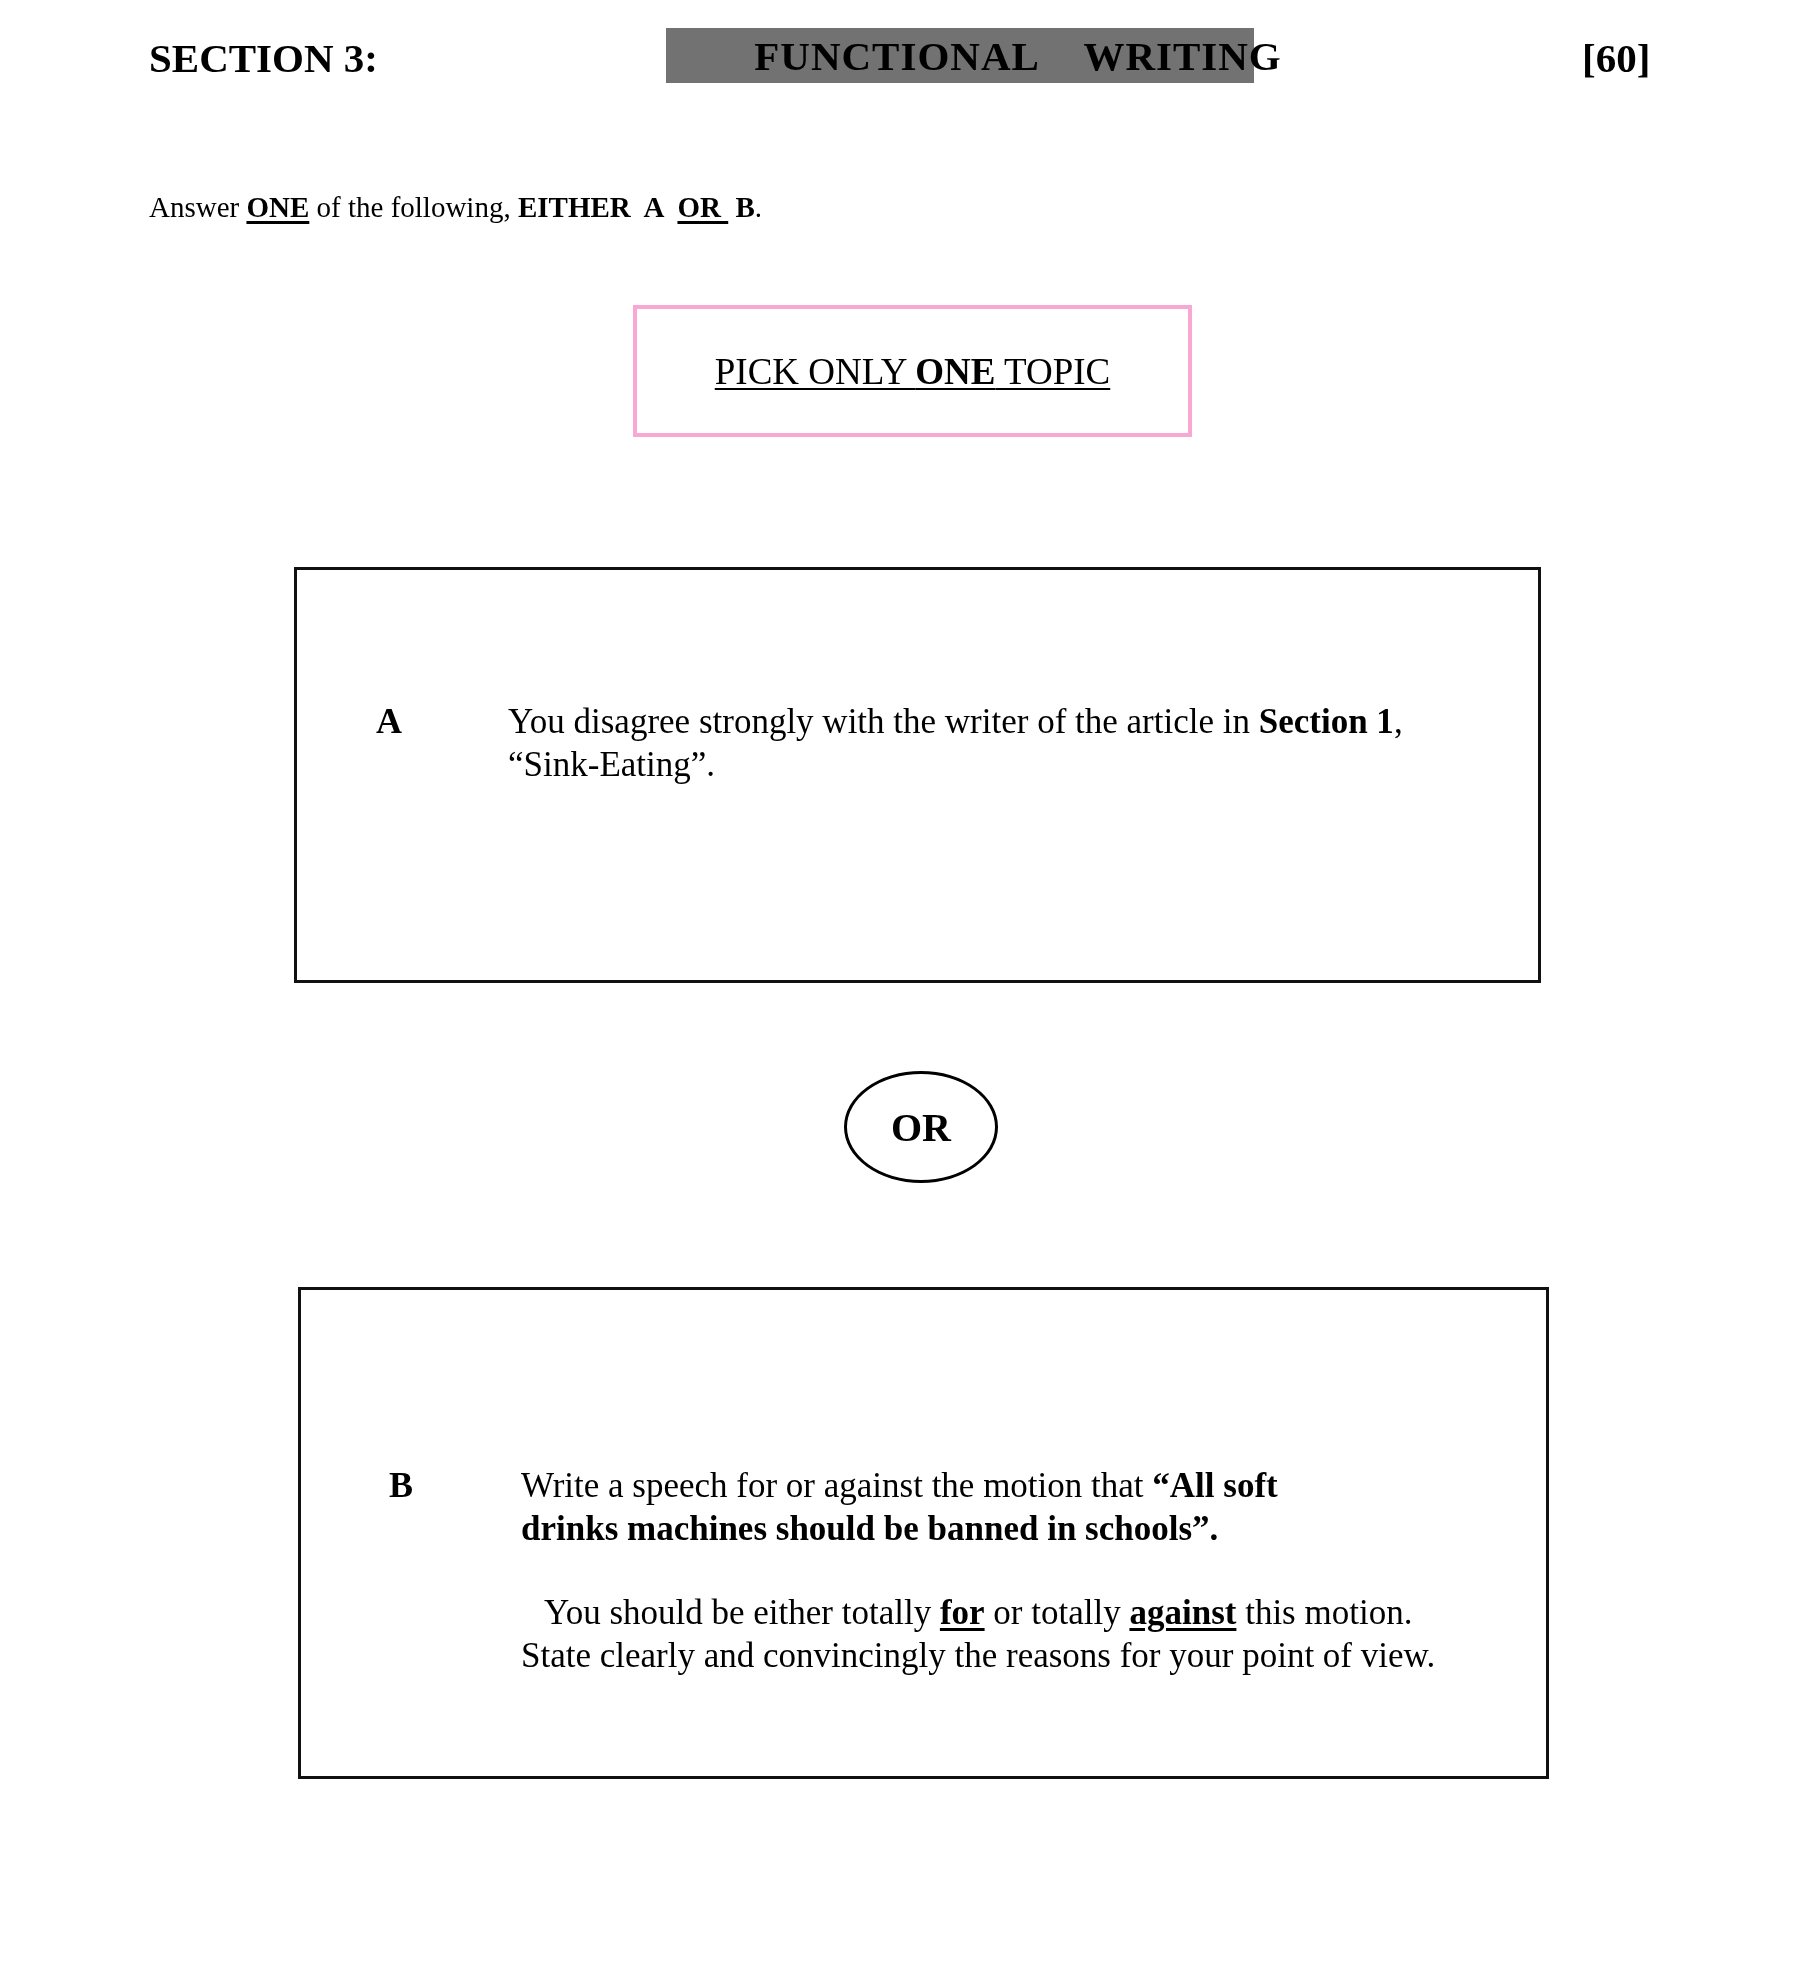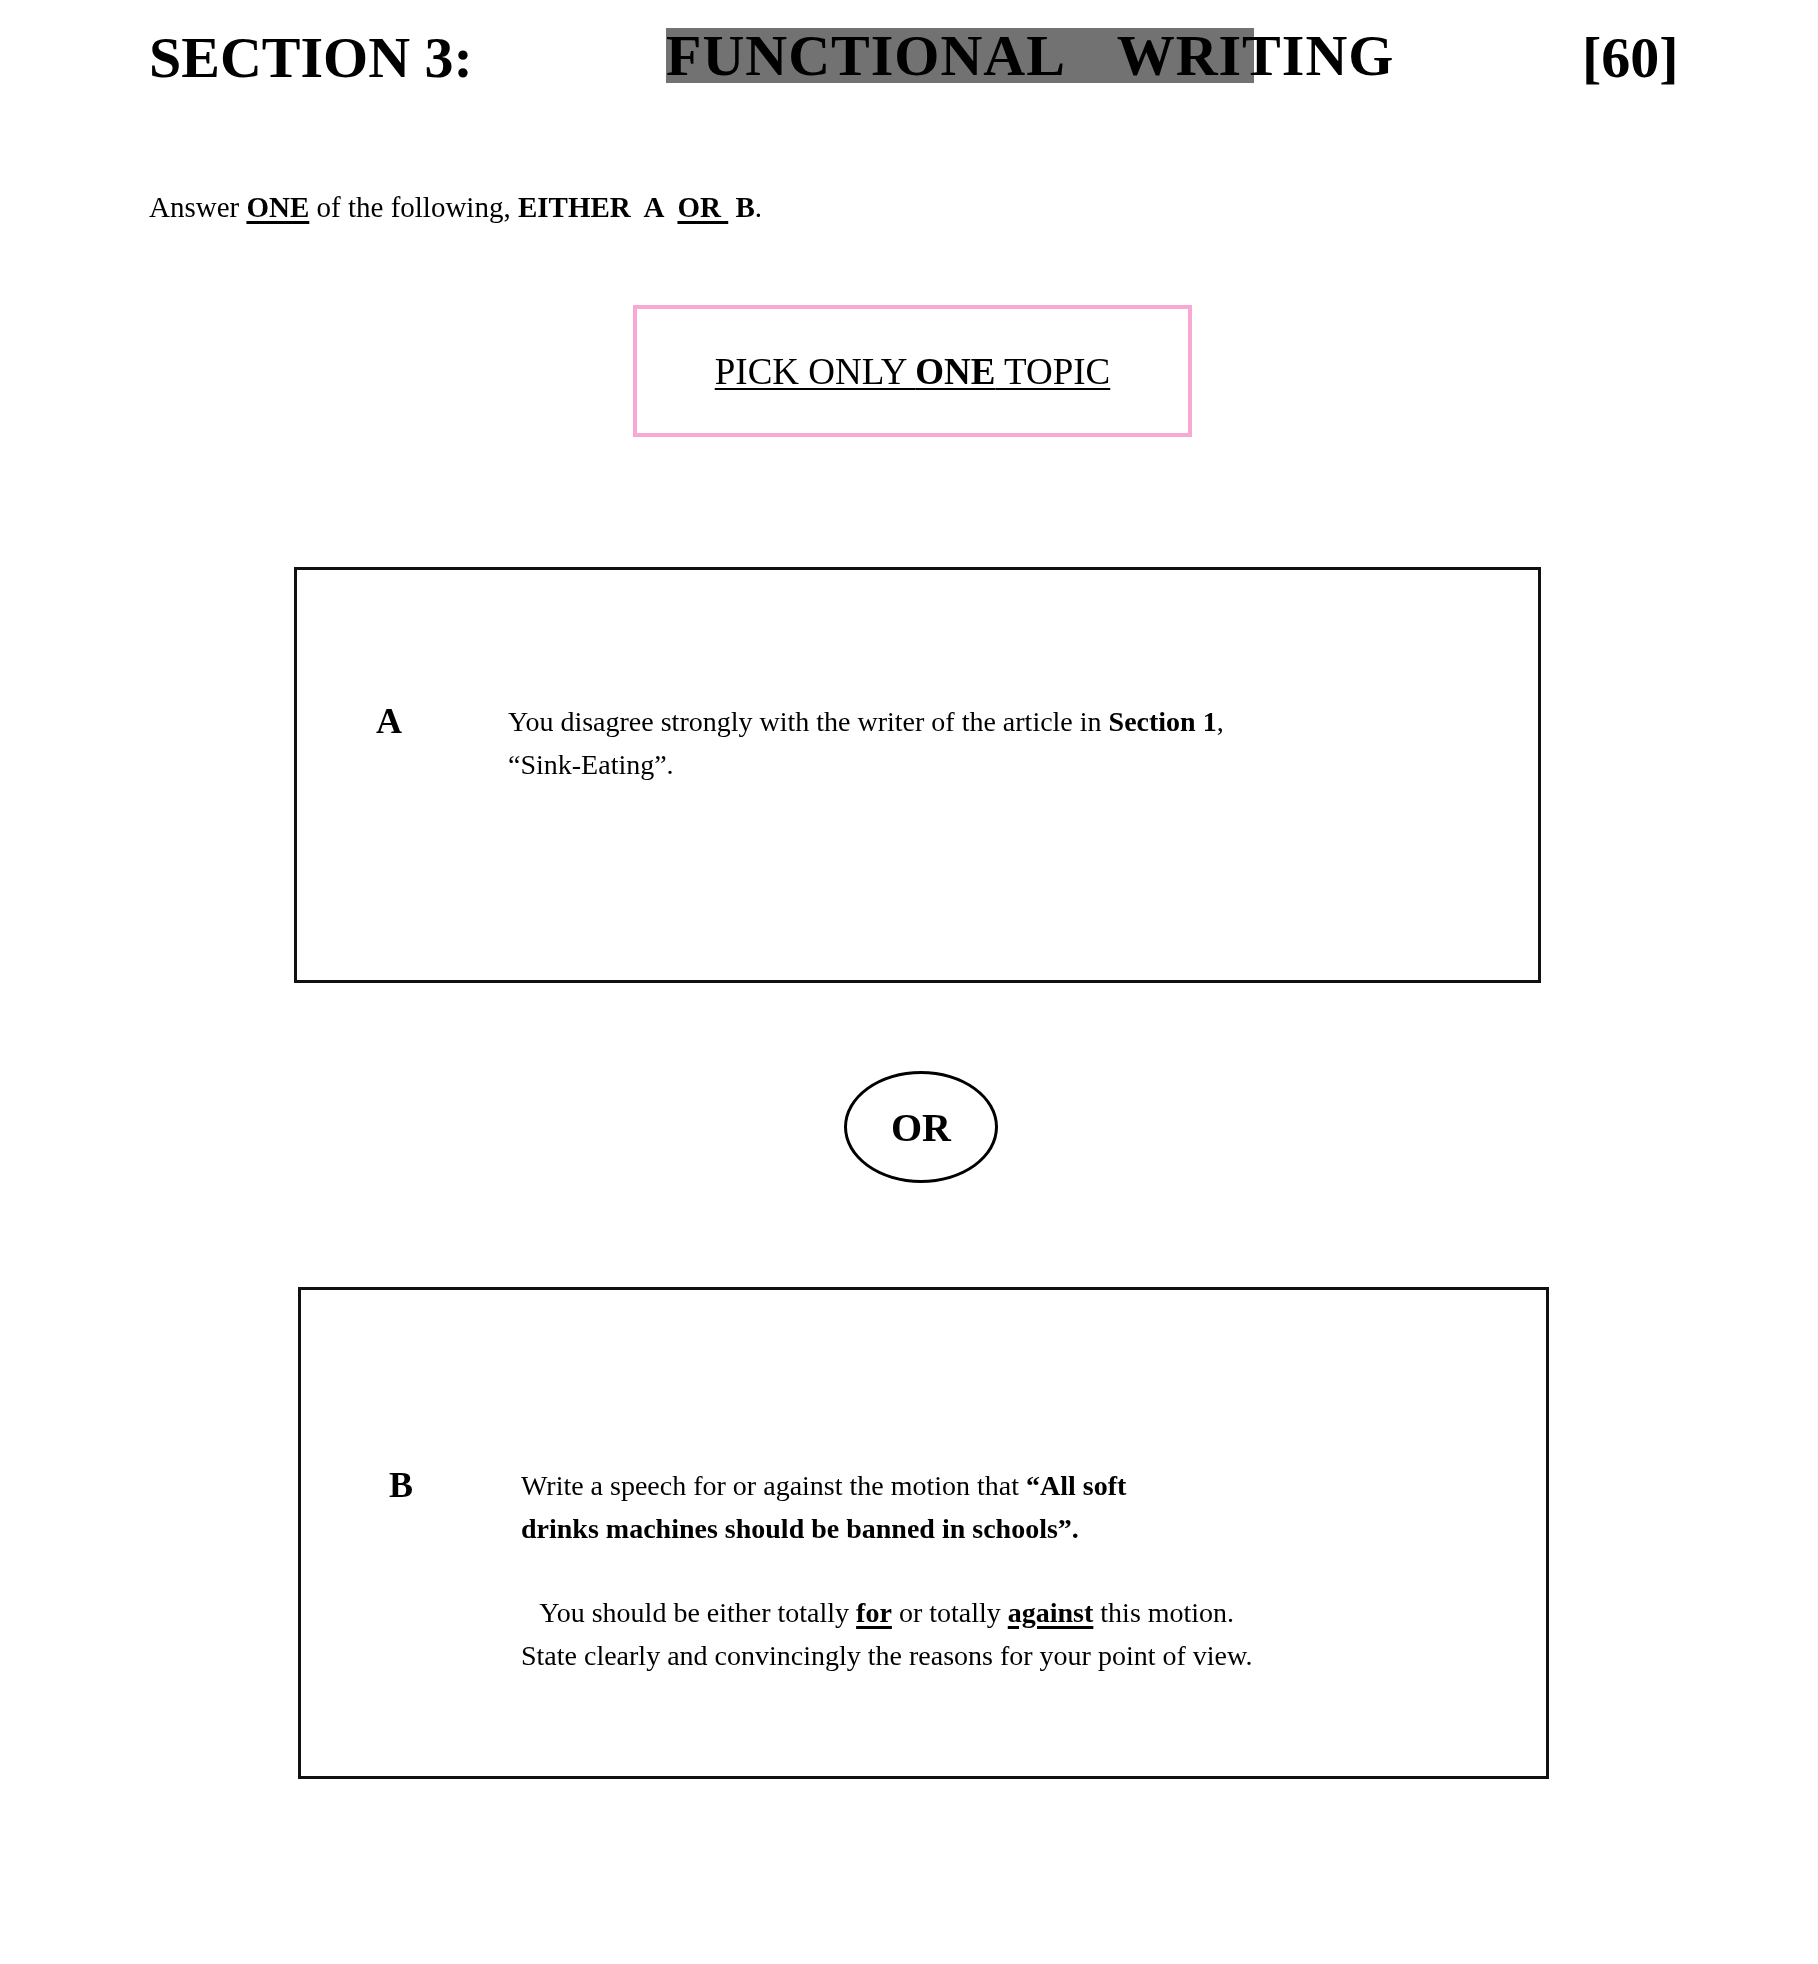--- a/index.html
+++ b/index.html
@@ -1,34 +1,34 @@
 <!DOCTYPE html>
 <html><head>
 <meta charset="utf-8">
 <style>
   html, body { margin:0; padding:0; background:#ffffff; }
   body { width:1818px; height:1964px; position:relative; overflow:hidden;
          font-family:"Liberation Serif","DejaVu Serif",serif; color:#000; }
   .abs { position:absolute; }
-  .hdr { font-weight:bold; font-size:58px; line-height:56px; white-space:nowrap; }
+  .hdr { font-weight:bold; font-size:41px; line-height:56px; white-space:nowrap; }
   #sec { left:149px; top:30px; }
   #title-band { left:666px; top:28px; width:588px; height:55px; background:#727272; }
   #title { left:666px; top:28px; width:704px; text-align:center; letter-spacing:1px; word-spacing:12px; line-height:56px; }
   #marks { left:1582px; top:30px; }
   #instr { left:149px; top:185px; font-size:29px; line-height:44px; white-space:nowrap; }
   .b { font-weight:bold; }
   .u { text-decoration:underline; text-decoration-thickness:3px; text-underline-offset:4px; }
   #pick { left:633px; top:305px; width:551px; height:124px; border:4px solid #f9a8d4; box-sizing:content-box;
           display:flex; align-items:center; justify-content:center; }
   #pick-text { font-size:37px; text-decoration:underline; text-decoration-thickness:2px; text-underline-offset:4px; white-space:nowrap; }
   .box { border:3px solid #111; box-sizing:border-box; }
   #boxA { left:294px; top:567px; width:1247px; height:416px; }
   #boxB { left:298px; top:1287px; width:1251px; height:492px; }
   .lbl { font-size:36px; font-weight:bold; line-height:43px; }
-  .para { font-size:28px; line-height:43px; white-space:nowrap; }
+  .para { font-size:35px; line-height:43px; white-space:nowrap; }
   #or { left:844px; top:1071px; width:148px; height:106px; border:3px solid #000; border-radius:50%;
         display:flex; align-items:center; justify-content:center; }
   #or-text { font-size:40px; font-weight:bold; }
 </style>
 </head>
 <body>
 
 <div class="abs hdr" id="sec">SECTION 3:</div>
 <div class="abs" id="title-band"></div>
 <div class="abs hdr" id="title" style="white-space:pre;">FUNCTIONAL  WRITING</div>

